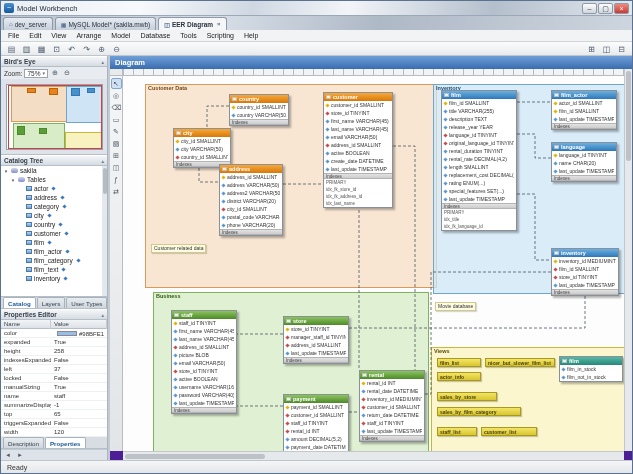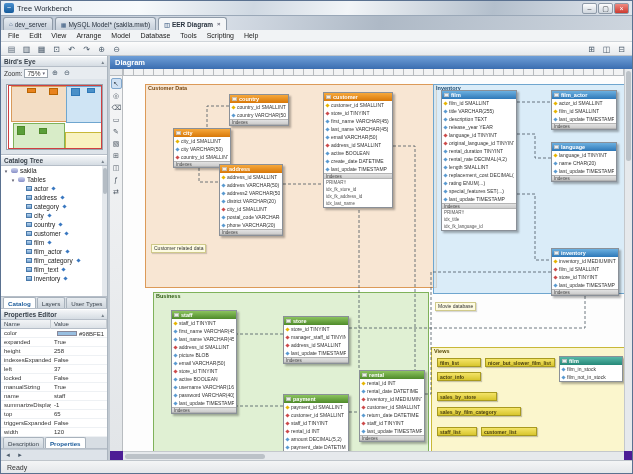--- a/index.html
+++ b/index.html
@@ -126,21 +126,21 @@
   #statusbar { height:13px; flex:0 0 13px; background:linear-gradient(#f4f5f6,#e4e7ea); border-top:1px solid #bfc5cb;
     display:flex; align-items:center; padding:0 6px; font-size:7px; color:#333; }
 </style>
 </head>
 <body>
 
 <div id="win">
 
   <div id="titlebar">
     <span id="applogo">~</span>
-    <span id="title">Tree Workbench</span>
+    <span id="title">Model Workbench</span>
     <div id="wincontrols">
       <span class="wbtn">–</span>
       <span class="wbtn">▢</span>
       <span class="wbtn close">×</span>
     </div>
   </div>
 
   <div id="tabstrip">
       <div class="doctab">
         <span class="tabicon">⌂</span>

